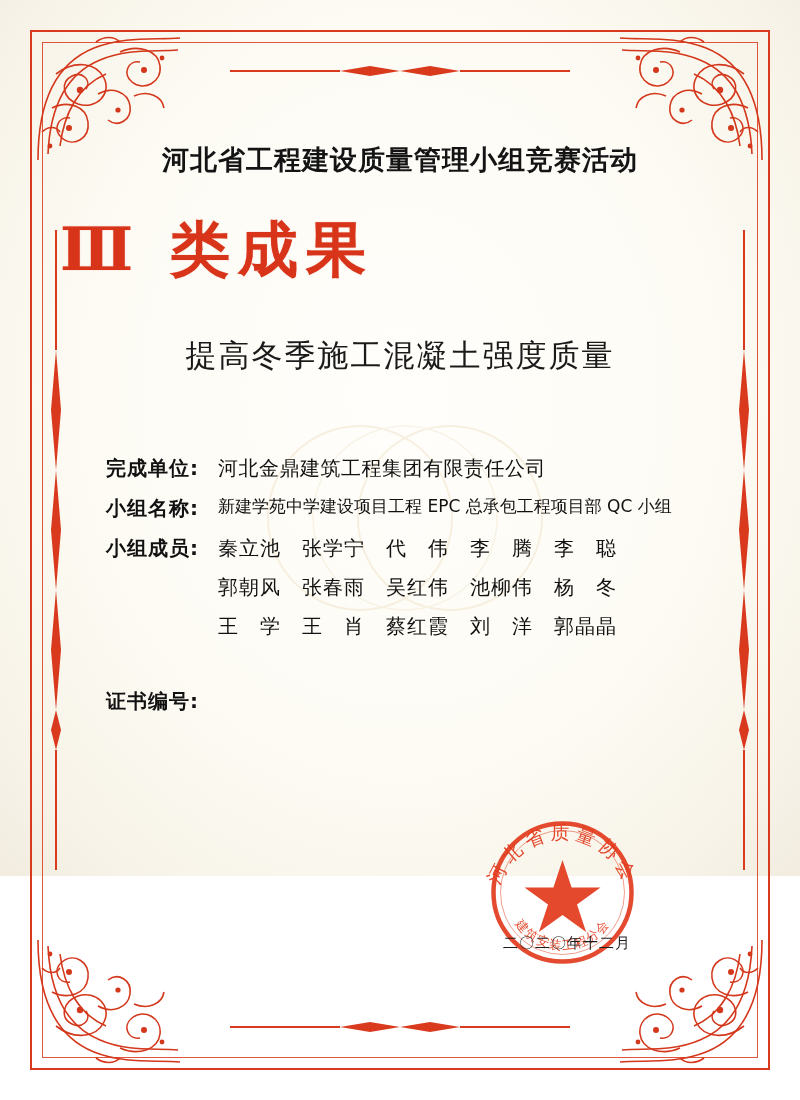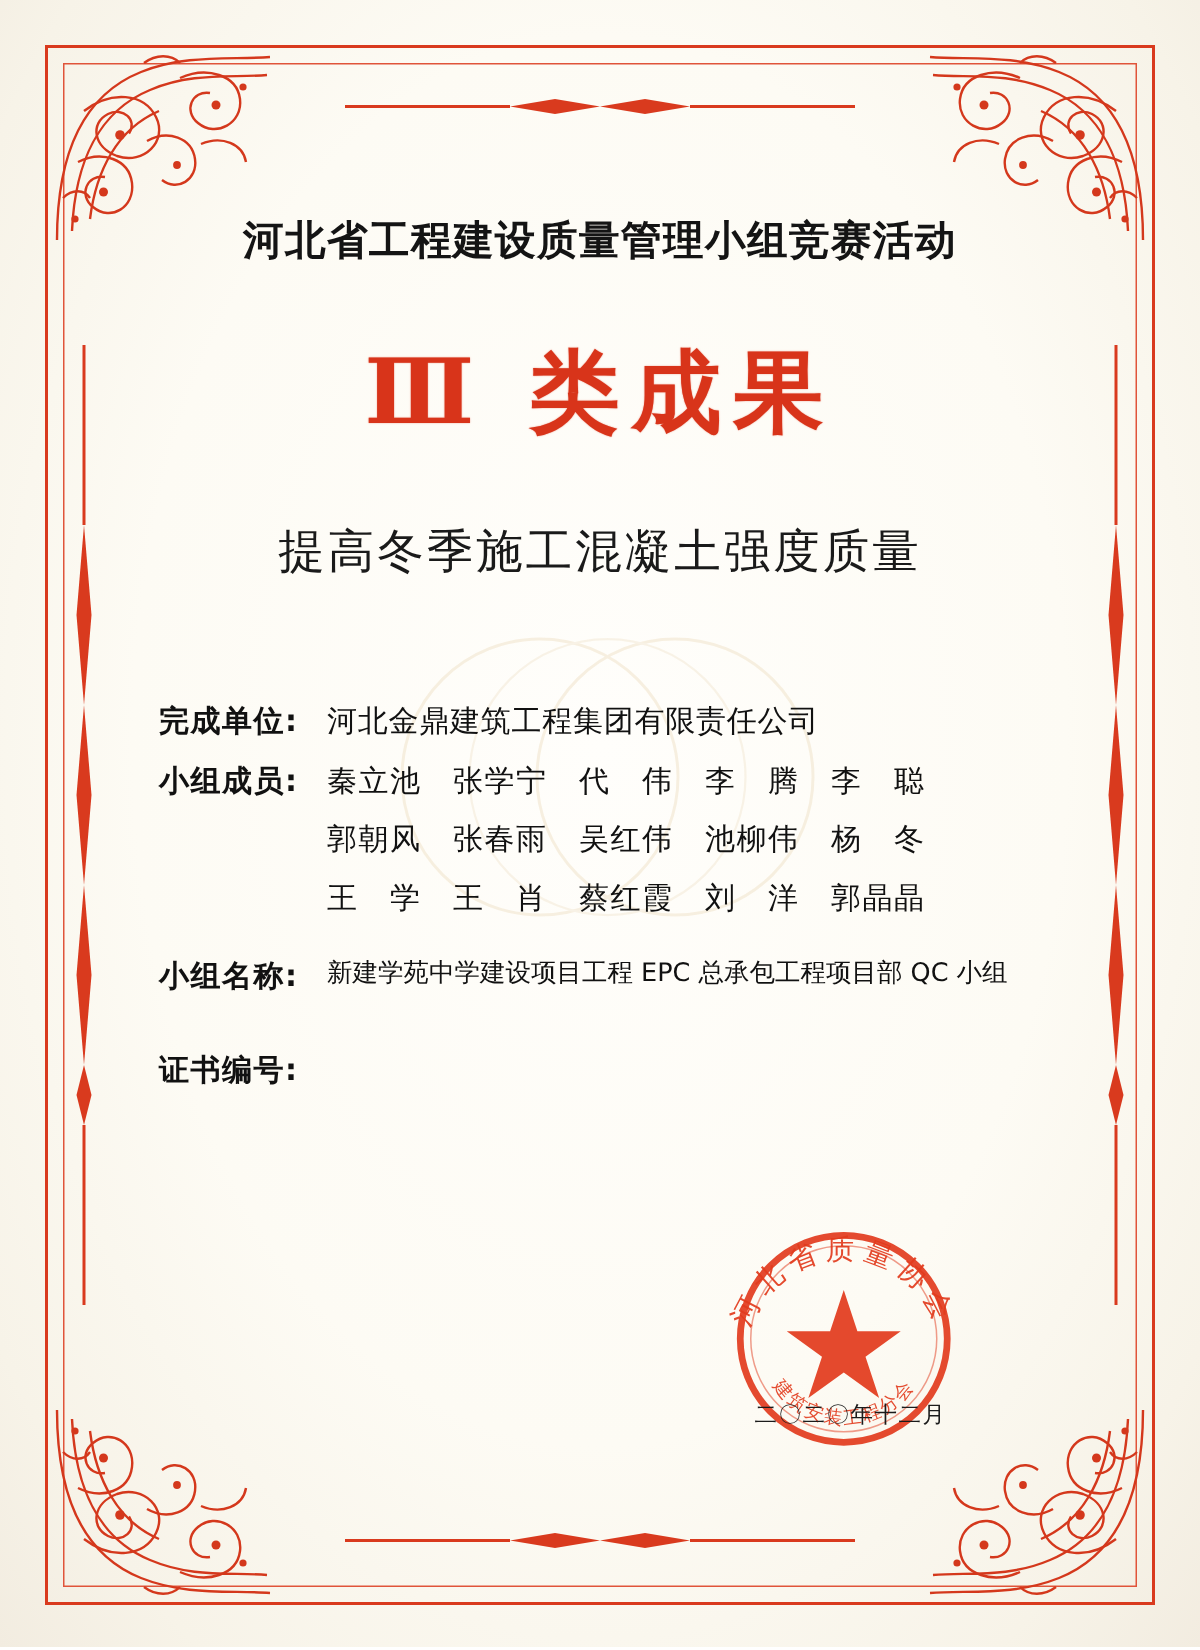--- a/index.html
+++ b/index.html
@@ -13,21 +13,21 @@
     position: relative;
     overflow: hidden;
     font-family: "DejaVu Sans", "Liberation Sans", sans-serif;
   }
 
   
   .certificate {
     position: absolute;
     left: 0; top: 0;
     width: 800px;
-    height: 1098px;
+    height: 876px;
     background:
       radial-gradient(ellipse at 50% 45%, #fffefb 0%, #fdfbf4 55%, #f7f3e8 85%, #f2ece0 100%);
   }
 
   
   .border-outer {
     position: absolute;
     left: 30px; top: 30px;
     width: 740px;
     height: 1040px;
@@ -100,22 +100,22 @@
     margin-top: 82px;
     text-align: center;
     font-size: 27px;
     font-weight: bold;
     letter-spacing: 1px;
     color: #141414;
     font-family: "DejaVu Sans", "Liberation Sans", sans-serif;
   }
 
   .award-grade {
-    margin-top: 44px;
-    text-align: center;
+    margin-top: 32px;
+    text-align: left;
     font-size: 60px;
     font-weight: bold;
     color: #d8341a;
     letter-spacing: 8px;
     font-family: "DejaVu Serif", "Liberation Serif", serif;
     text-shadow: 0 0 1px rgba(216,52,26,0.6);
   }
 
   .project-title {
     margin-top: 44px;
@@ -360,31 +360,31 @@
     <div class="project-title">提高冬季施工混凝土强度质量</div>
 
     <div class="fields">
 
       <div class="field-row">
         <div class="field-label">完成单位:</div>
         <div class="field-value">河北金鼎建筑工程集团有限责任公司</div>
       </div>
 
       <div class="field-row">
+        <div class="field-label">小组名称:</div>
+        <div class="field-value small">新建学苑中学建设项目工程 EPC 总承包工程项目部 QC 小组</div>
+      </div>
+
+      <div class="field-row">
         <div class="field-label">小组成员:</div>
         <div class="members-block">
           <div class="member-line">秦立池　张学宁　代　伟　李　腾　李　聪</div>
           <div class="member-line">郭朝风　张春雨　吴红伟　池柳伟　杨　冬</div>
           <div class="member-line">王　学　王　肖　蔡红霞　刘　洋　郭晶晶</div>
         </div>
-      </div>
-
-      <div class="field-row">
-        <div class="field-label">小组名称:</div>
-        <div class="field-value small">新建学苑中学建设项目工程 EPC 总承包工程项目部 QC 小组</div>
       </div>
 
     </div>
 
     <div class="cert-no">
       <div class="field-label">证书编号:</div>
     </div>
 
   </div>
 

